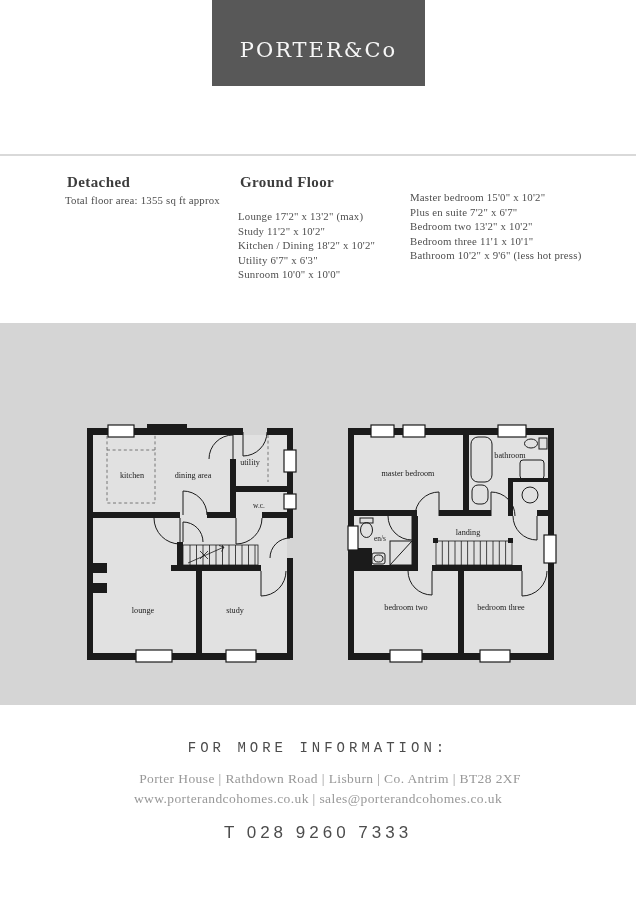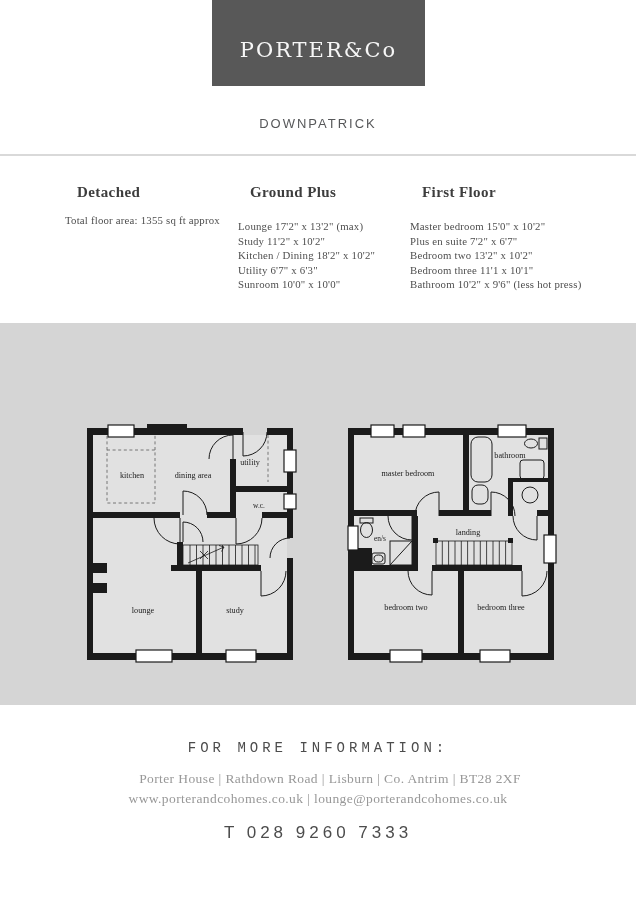--- a/index.html
+++ b/index.html
@@ -9,21 +9,21 @@
   
   .logo-box{position:absolute;left:212px;top:0;width:213px;height:86px;background:#585858;
             display:flex;align-items:center;justify-content:center;padding-top:14px;box-sizing:border-box;}
   .logo-box span{font-family:"DejaVu Serif","Liberation Serif",serif;font-size:21px;color:#f6f6f6;letter-spacing:2px;}
   .property-title{position:absolute;left:0;top:116px;width:636px;text-align:center;
             font-family:"Liberation Sans",sans-serif;font-size:13px;letter-spacing:2px;color:#57585a;}
   .divider{position:absolute;left:0;top:154px;width:636px;height:2px;background:#d9d9d9;}
 
   
   .ft-col{position:absolute;top:172px;}
-  .ft-col h3{margin:12px;font-family:"Liberation Serif",serif;font-weight:700;font-size:15px;
+  .ft-col h3{margin:2px;font-family:"Liberation Serif",serif;font-weight:700;font-size:15px;
              color:#3d3d3d;letter-spacing:.4px;}
   .ft-col .body{font-size:10.8px;color:#4e4e4e;line-height:14.6px;letter-spacing:.2px;}
   .ft-col ul{list-style:none;margin:18px 0 0 0;padding:0;font-size:10.8px;color:#4e4e4e;
              line-height:14.6px;letter-spacing:.2px;}
   .col1{left:65px;width:160px;}
   .col2{left:238px;width:168px;}
   .col3{left:410px;width:180px;}
 
   
   .plans-panel{position:absolute;left:0;top:323px;width:636px;height:382px;background:#d5d5d5;}
@@ -51,41 +51,39 @@
          font-family:"Liberation Sans",sans-serif;font-size:17px;letter-spacing:4px;color:#4c4c4c;font-weight:500;}
 </style>
 </head>
 <body>
 
 <div class="page">
 
   <div class="logo-box">
     <span>PORTER&amp;Co</span>
   </div>
-  <div class="property-title">DOWNPATRICK</div>
   <div class="divider"></div>
 
   <div class="ft-col col1">
     <h3>Detached</h3>
     <div class="body">Total floor area: 1355 sq ft approx</div>
   </div>
 
   <div class="ft-col col2">
-    <h3>Ground Plus</h3>
+    <h3>Ground Floor</h3>
     <ul>
       <li>Lounge 17'2" x 13'2" (max)</li>
       <li>Study 11'2" x 10'2"</li>
       <li>Kitchen / Dining 18'2" x 10'2"</li>
       <li>Utility 6'7" x 6'3"</li>
       <li>Sunroom 10'0" x 10'0"</li>
     </ul>
   </div>
 
   <div class="ft-col col3">
-    <h3>First Floor</h3>
     <ul>
       <li>Master bedroom 15'0" x 10'2"</li>
       <li>Plus en suite 7'2" x 6'7"</li>
       <li>Bedroom two 13'2" x 10'2"</li>
       <li>Bedroom three 11'1 x 10'1"</li>
       <li>Bathroom 10'2" x 9'6" (less hot press)</li>
     </ul>
   </div>
 
   <div class="plans-panel"></div>
@@ -211,16 +209,16 @@
       <text x="162" y="34">bathroom</text>
       <text x="120" y="111">landing</text>
       <text x="32" y="117" class="small">en/s</text>
       <text x="58" y="186">bedroom two</text>
       <text x="153" y="186">bedroom three</text>
     </g>
   </svg>
 
   <div class="more-info">FOR MORE INFORMATION:</div>
   <div class="addr">Porter House  |  Rathdown Road  |  Lisburn  |  Co. Antrim  |  BT28 2XF</div>
-  <div class="webmail">www.porterandcohomes.co.uk  |  lounge@porterandcohomes.co.uk</div>
+  <div class="webmail">www.porterandcohomes.co.uk  |  sales@porterandcohomes.co.uk</div>
   <div class="phone">T 028 9260 7333</div>
 
 </div>
 
 </body></html>

